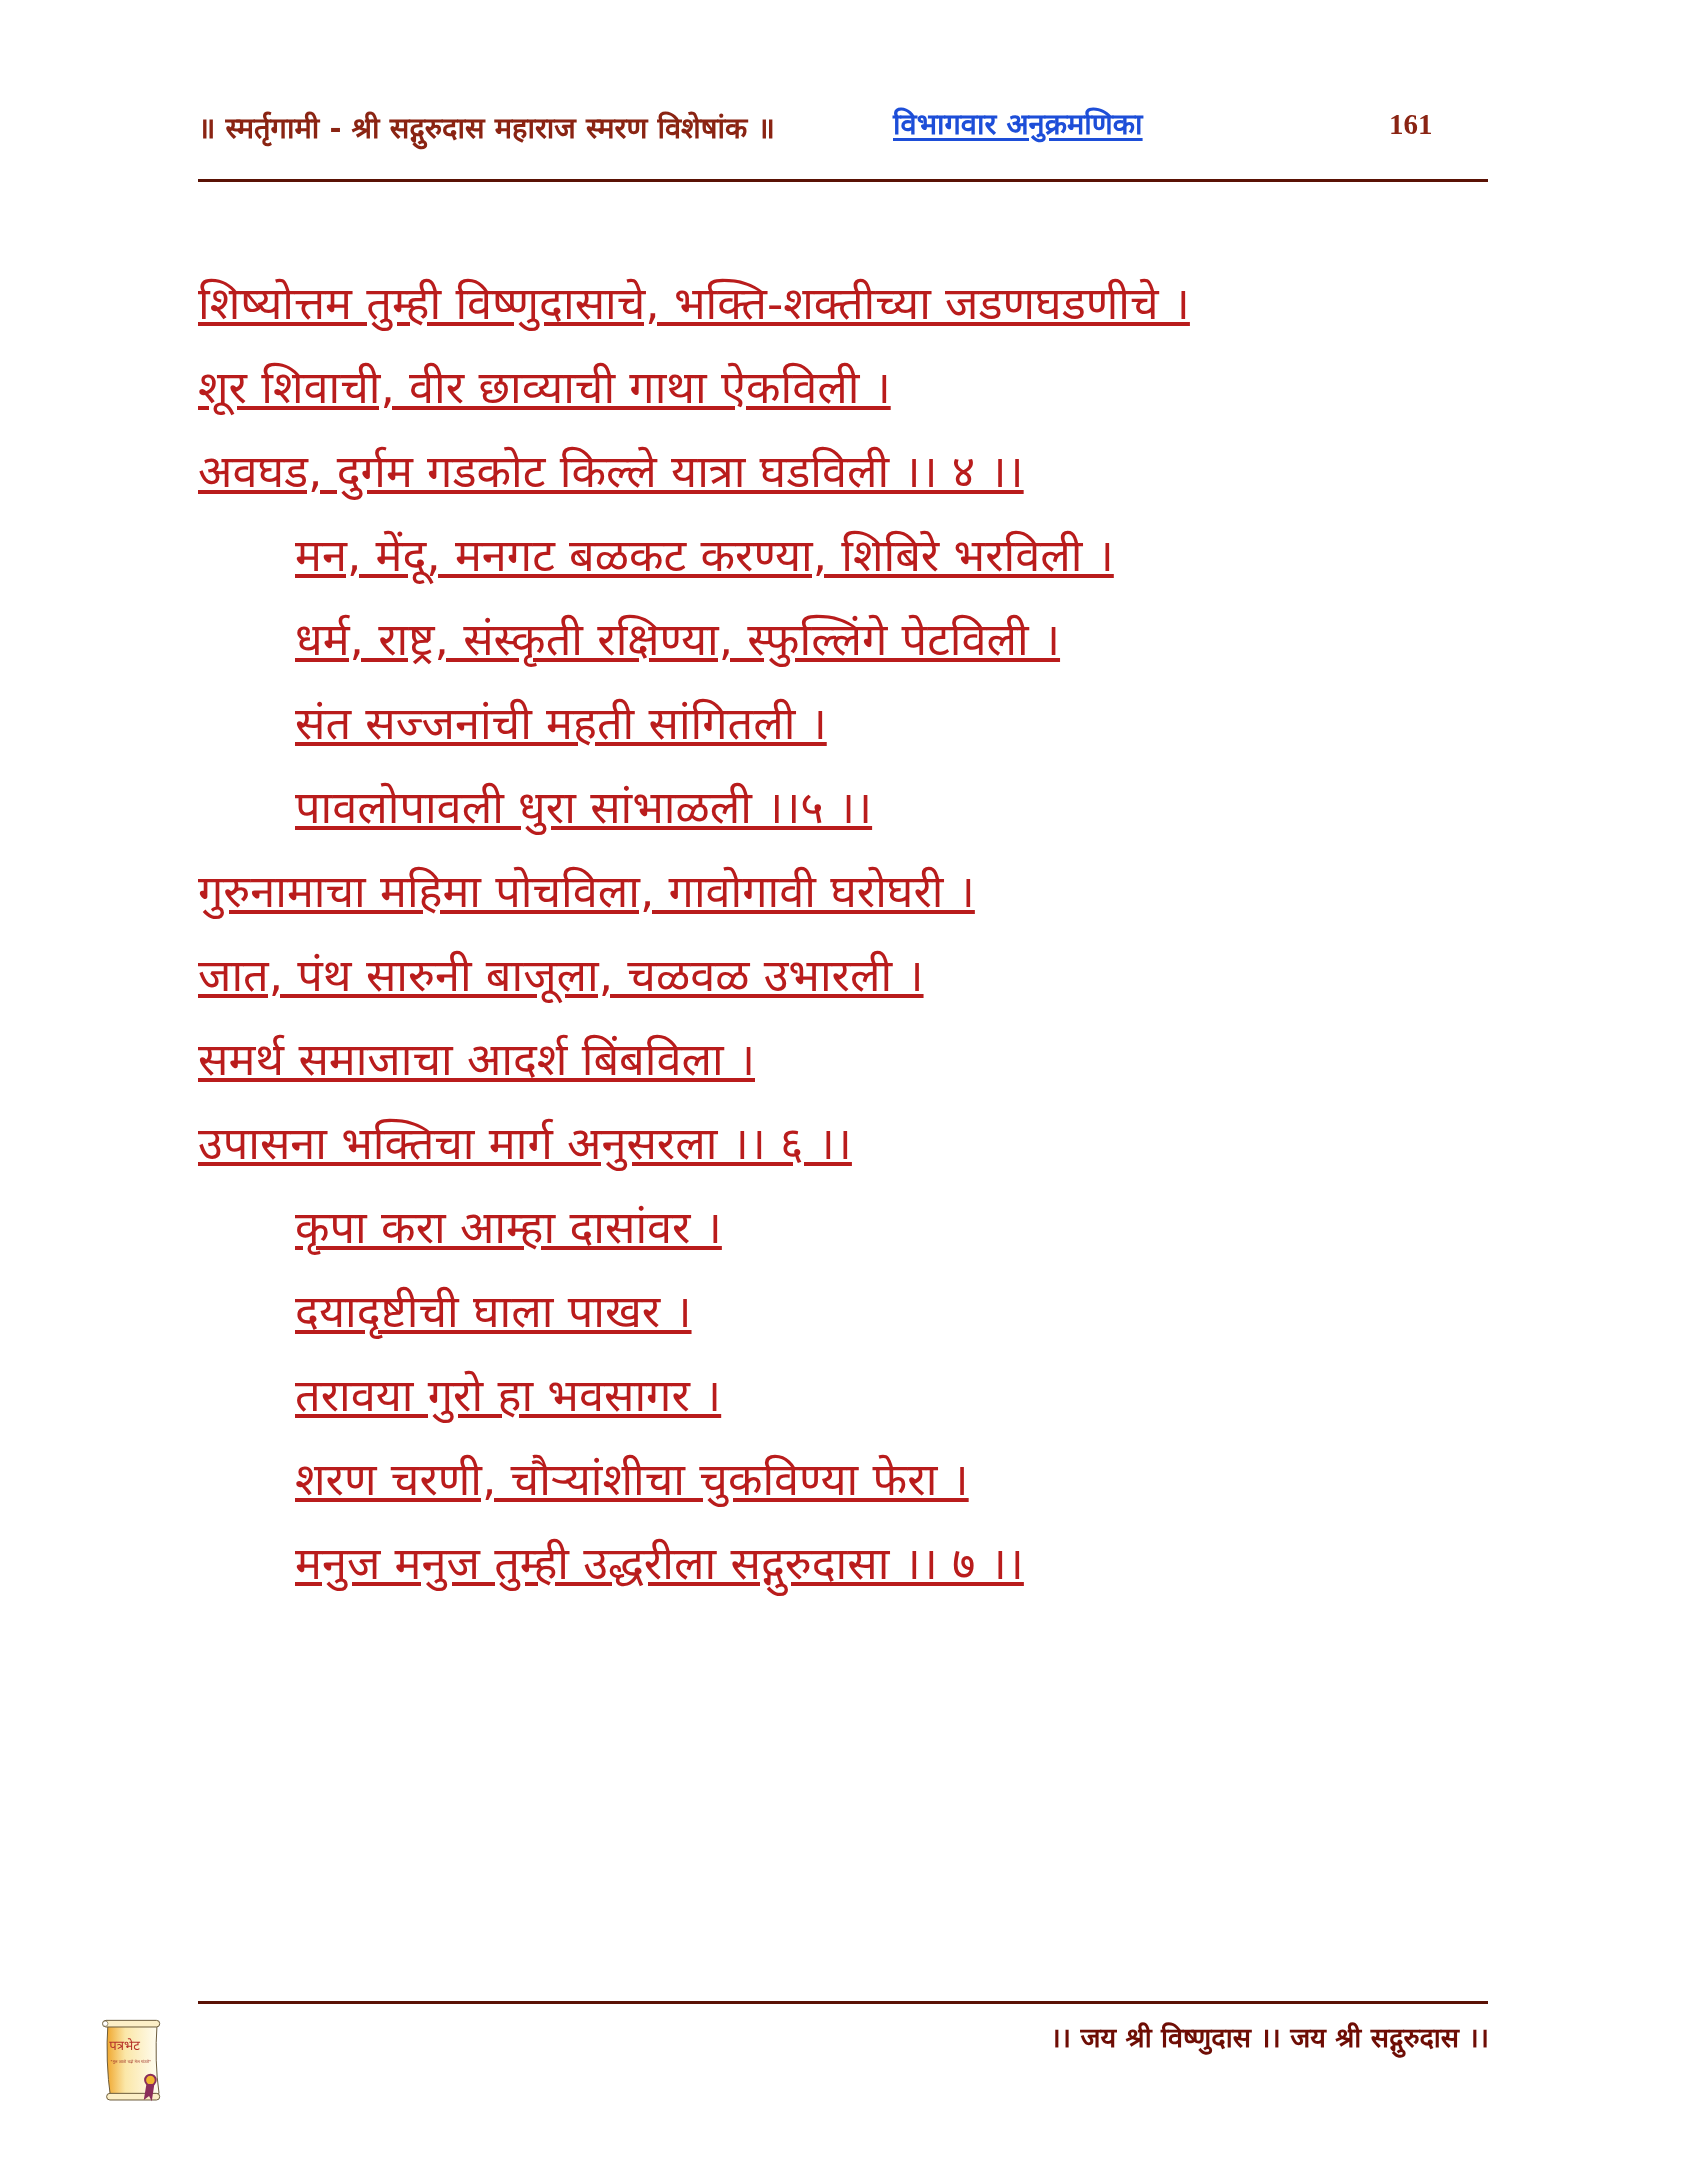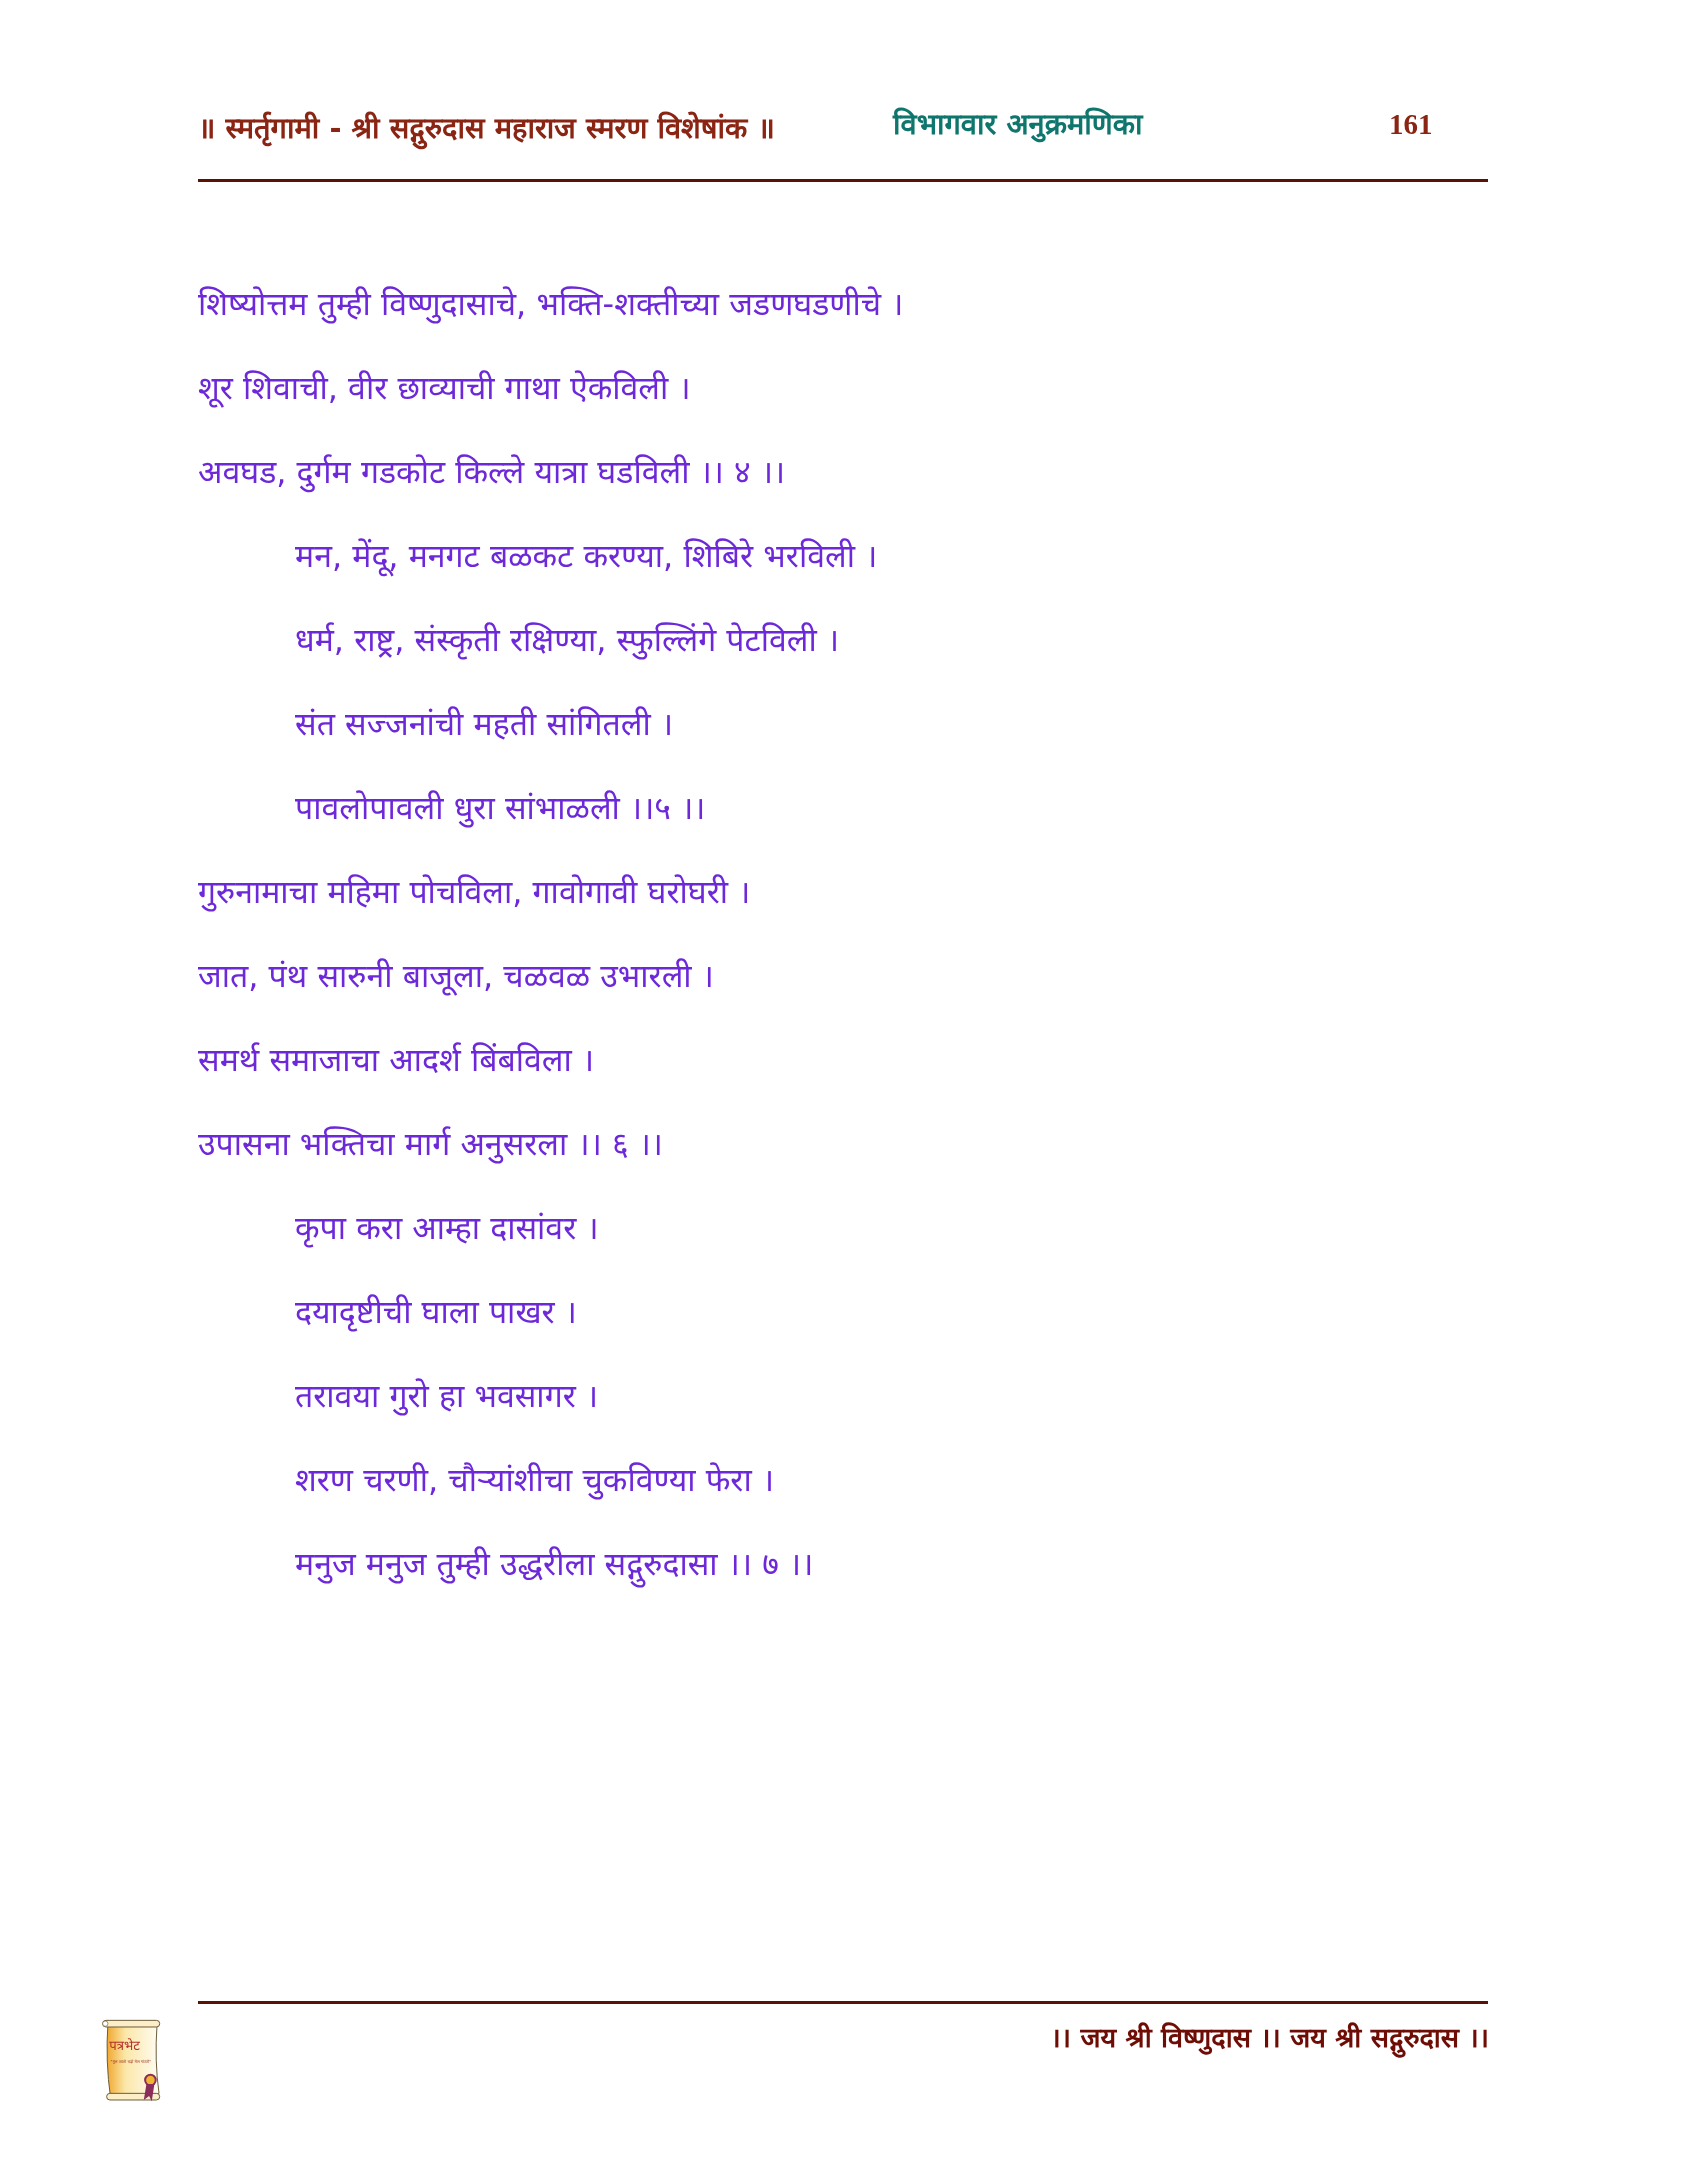--- a/index.html
+++ b/index.html
@@ -30,21 +30,22 @@
     color: #8a2413;
     white-space: nowrap;
     line-height: 53px;
   }
   .header-link {
     position: absolute;
     left: 695px;
     top: 0;
     font-size: 29px;
     font-weight: bold;
-    color: #0f766e;
+    color: #1d4ed8;
+    text-decoration: underline;
     text-decoration-thickness: 2.6px;
     text-underline-offset: 4px;
     white-space: nowrap;
     line-height: 53px;
     cursor: pointer;
   }
   .header-page {
     position: absolute;
     left: 1191px;
     top: 0;
@@ -66,23 +67,24 @@
 
   .poem {
     position: absolute;
     left: 198px;
     top: 271px;
     width: 1290px;
   }
   .poem-line {
     height: 84px;
     line-height: 66px;
-    font-size: 32px;
-    color: #6d28d9;
+    font-size: 45px;
+    color: #b91c1c;
     white-space: nowrap;
+    text-decoration: underline;
   }
   .poem-line.indent {
     padding-left: 97px;
   }
 
   .footer-text {
     position: absolute;
     right: 198px;
     top: 2011px;
     font-size: 27px;

